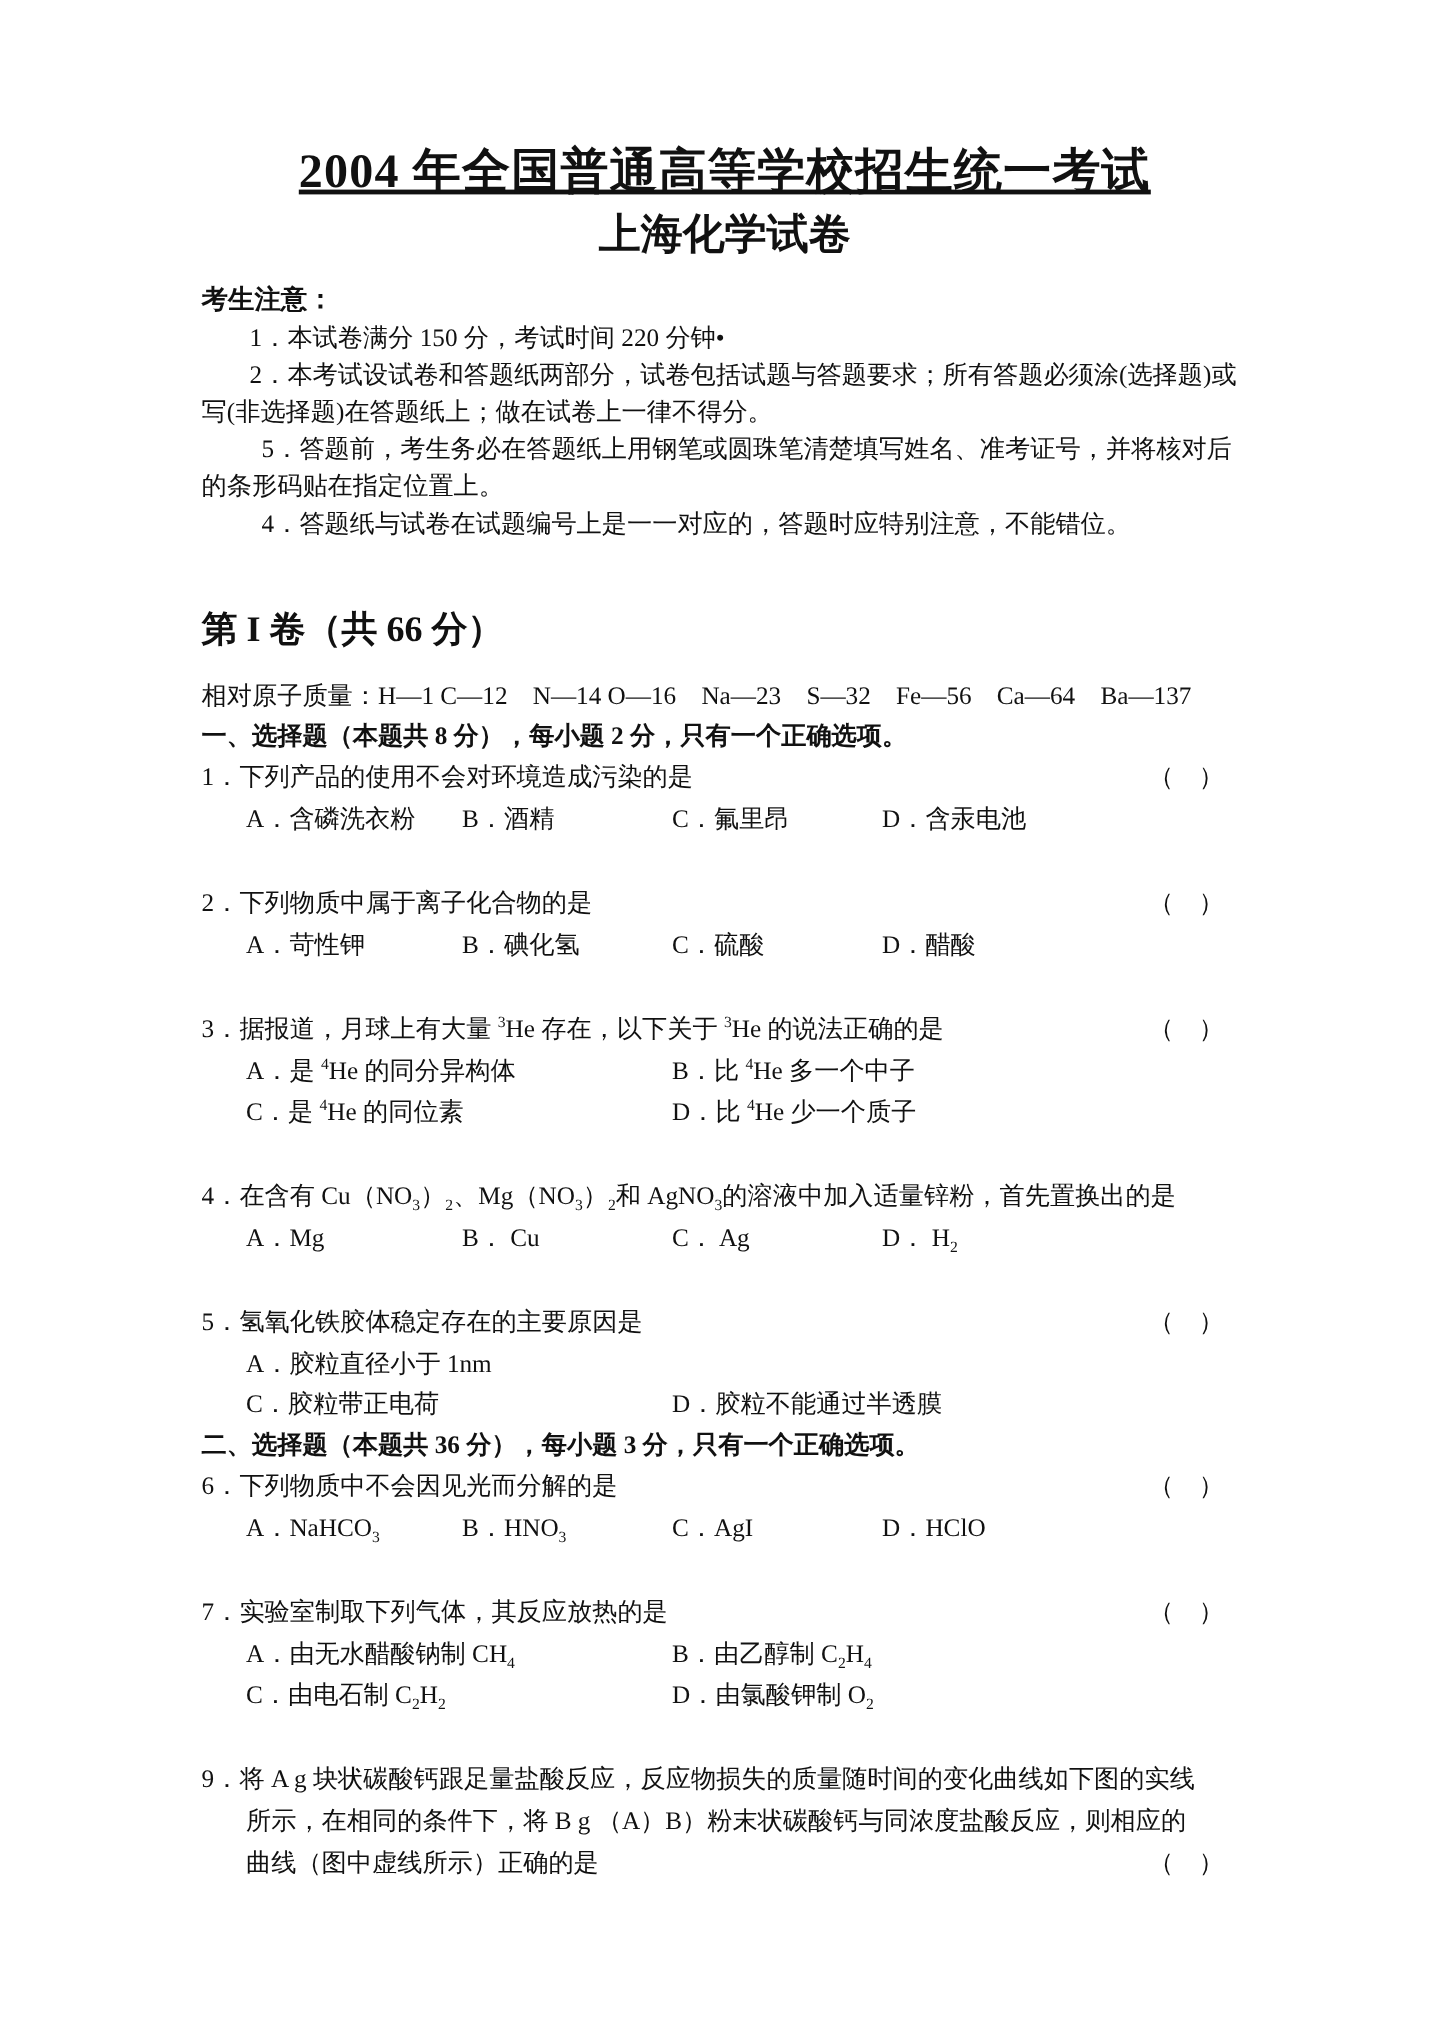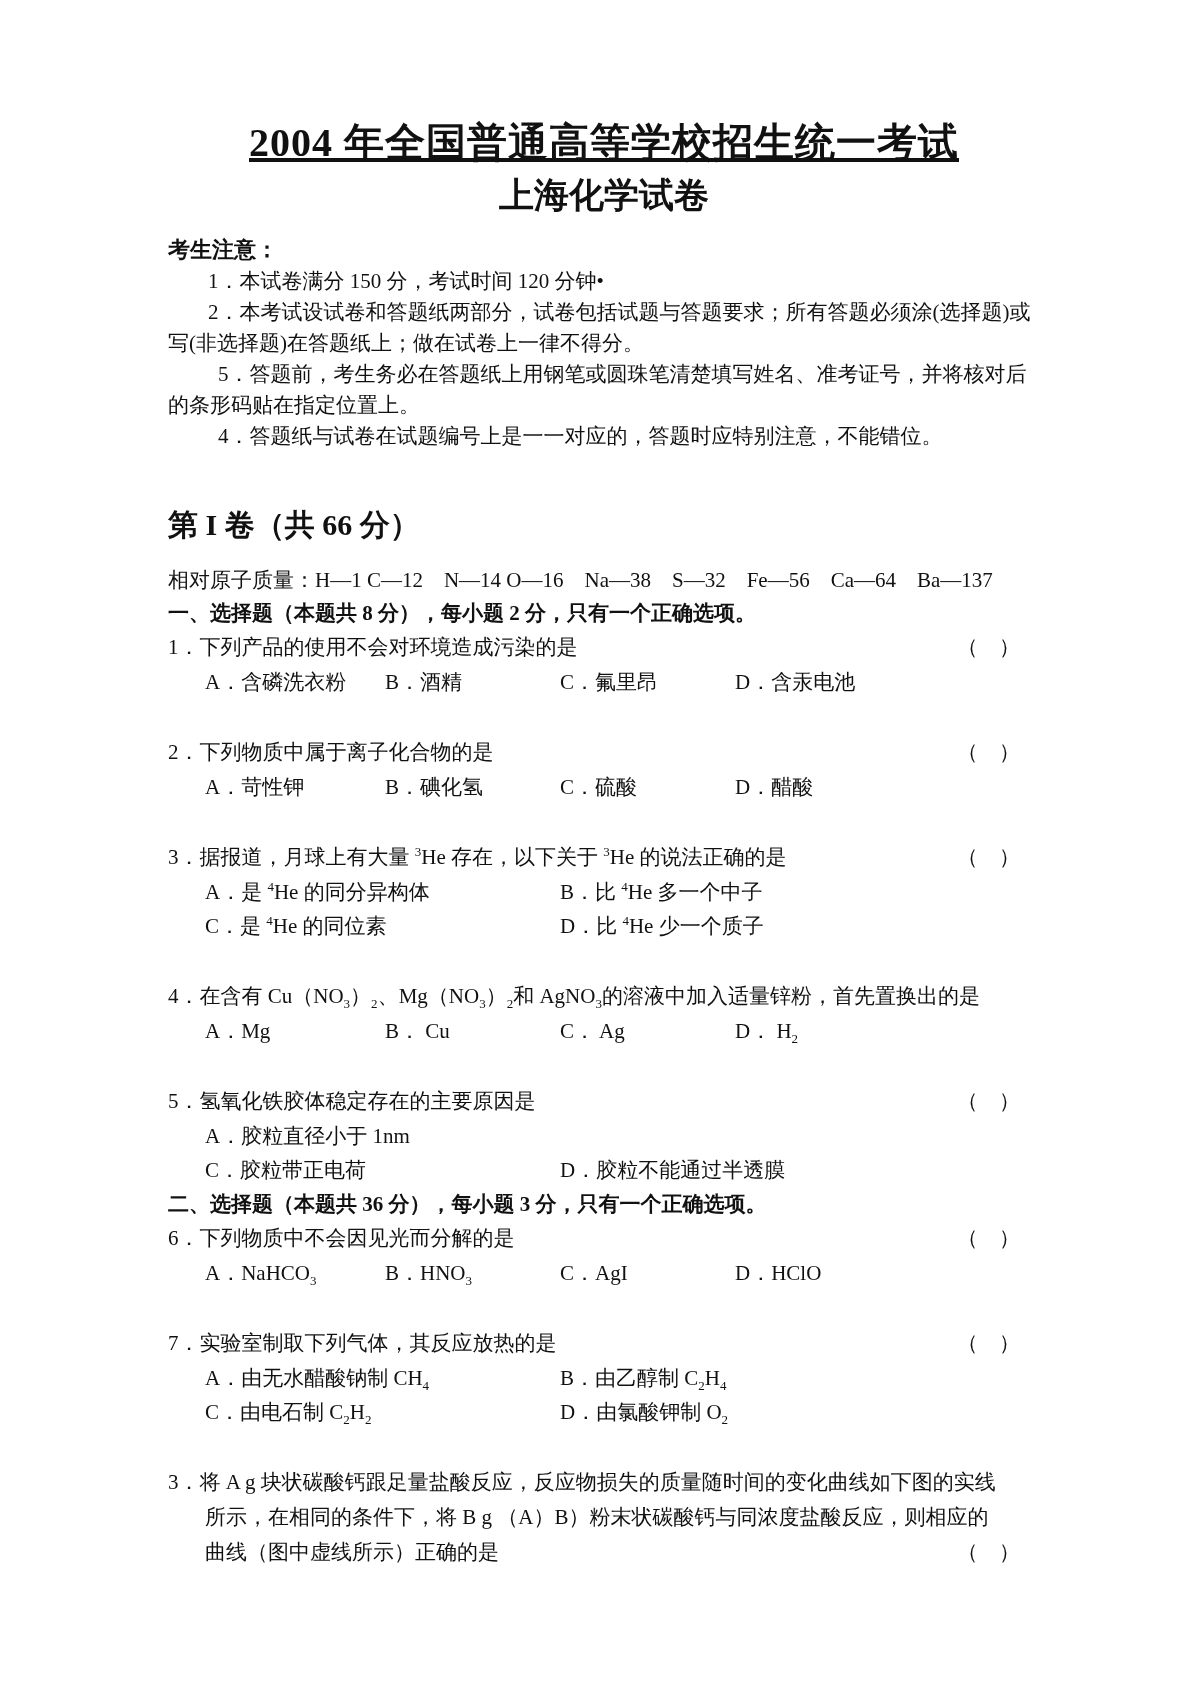--- a/index.html
+++ b/index.html
@@ -42,28 +42,28 @@
   .questions-block{margin-top:0;}
 </style>
 </head>
 <body>
 
 <div class="content">
   <h1 class="title1">2004 年全国普通高等学校招生统一考试</h1>
   <h2 class="title2">上海化学试卷</h2>
 
   <div class="notice-heading">考生注意：</div>
-  <p class="notice-item">1．本试卷满分 150 分，考试时间 120 分钟•</p>
+  <p class="notice-item">1．本试卷满分 150 分，考试时间 220 分钟•</p>
   <p class="notice-item">2．本考试设试卷和答题纸两部分，试卷包括试题与答题要求；所有答题必须涂(选择题)或写(非选择题)在答题纸上；做在试卷上一律不得分。</p>
   <p class="notice-item deep">5．答题前，考生务必在答题纸上用钢笔或圆珠笔清楚填写姓名、准考证号，并将核对后的条形码贴在指定位置上。</p>
   <p class="notice-item deep">4．答题纸与试卷在试题编号上是一一对应的，答题时应特别注意，不能错位。</p>
 
   <div class="section-title">第 I 卷（共 66 分）</div>
 
-  <div class="atomic-line">相对原子质量：H—1 C—12　N—14 O—16　Na—38　S—32　Fe—56　Ca—64　Ba—137</div>
+  <div class="atomic-line">相对原子质量：H—1 C—12　N—14 O—16　Na—23　S—32　Fe—56　Ca—64　Ba—137</div>
 
   <div class="part-heading">一、选择题（本题共 8 分），每小题 2 分，只有一个正确选项。</div>
   <div class="questions-block">
       <div class="question">
     <div class="stem">
           <div class="stem-line">1．下列产品的使用不会对环境造成污染的是<span class="bracket">（　）</span></div>
         </div>
     <div class="options">
           <div class="opt-row cols-4">
             <div class="opt">A．含磷洗衣粉</div>
@@ -155,20 +155,20 @@
             <div class="opt">B．由乙醇制 C<sub>2</sub>H<sub>4</sub></div>
           </div>
           <div class="opt-row cols-2">
             <div class="opt">C．由电石制 C<sub>2</sub>H<sub>2</sub></div>
             <div class="opt">D．由氯酸钾制 O<sub>2</sub></div>
           </div>
         </div>
   </div>
       <div class="question">
     <div class="stem">
-          <div class="stem-line">3．将 A g 块状碳酸钙跟足量盐酸反应，反应物损失的质量随时间的变化曲线如下图的实线</div>
+          <div class="stem-line">9．将 A g 块状碳酸钙跟足量盐酸反应，反应物损失的质量随时间的变化曲线如下图的实线</div>
           <div class="stem-line cont">所示，在相同的条件下，将 B g （A）B）粉末状碳酸钙与同浓度盐酸反应，则相应的</div>
           <div class="stem-line cont">曲线（图中虚线所示）正确的是<span class="bracket">（　）</span></div>
         </div>
 
   </div>
     </div>
 </div>
 
 </body></html>

